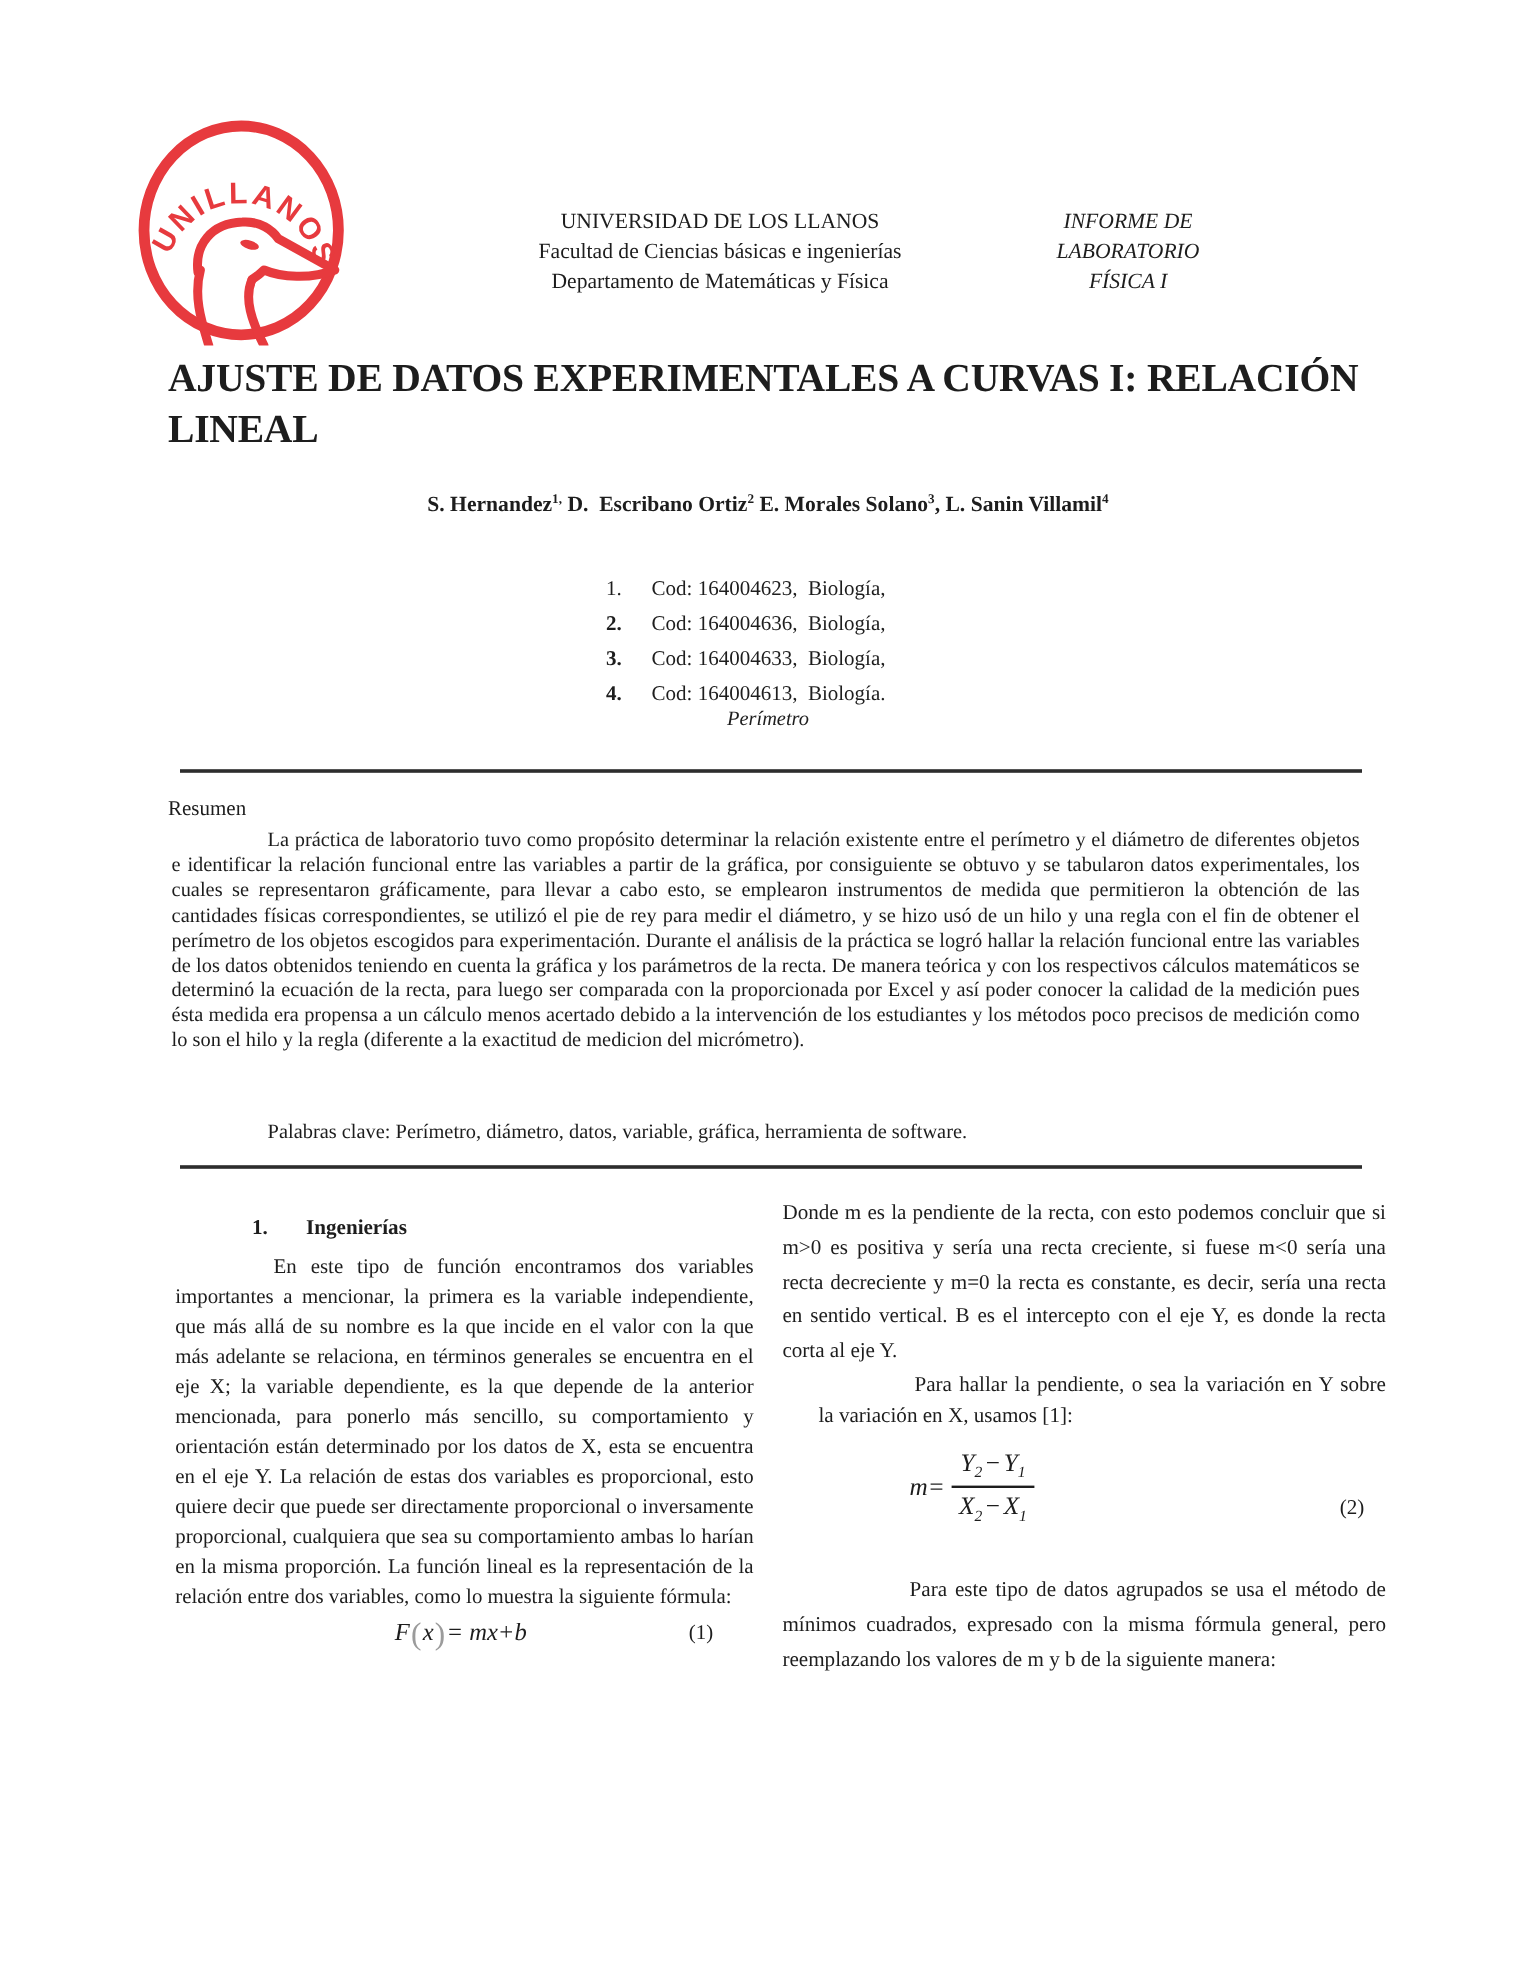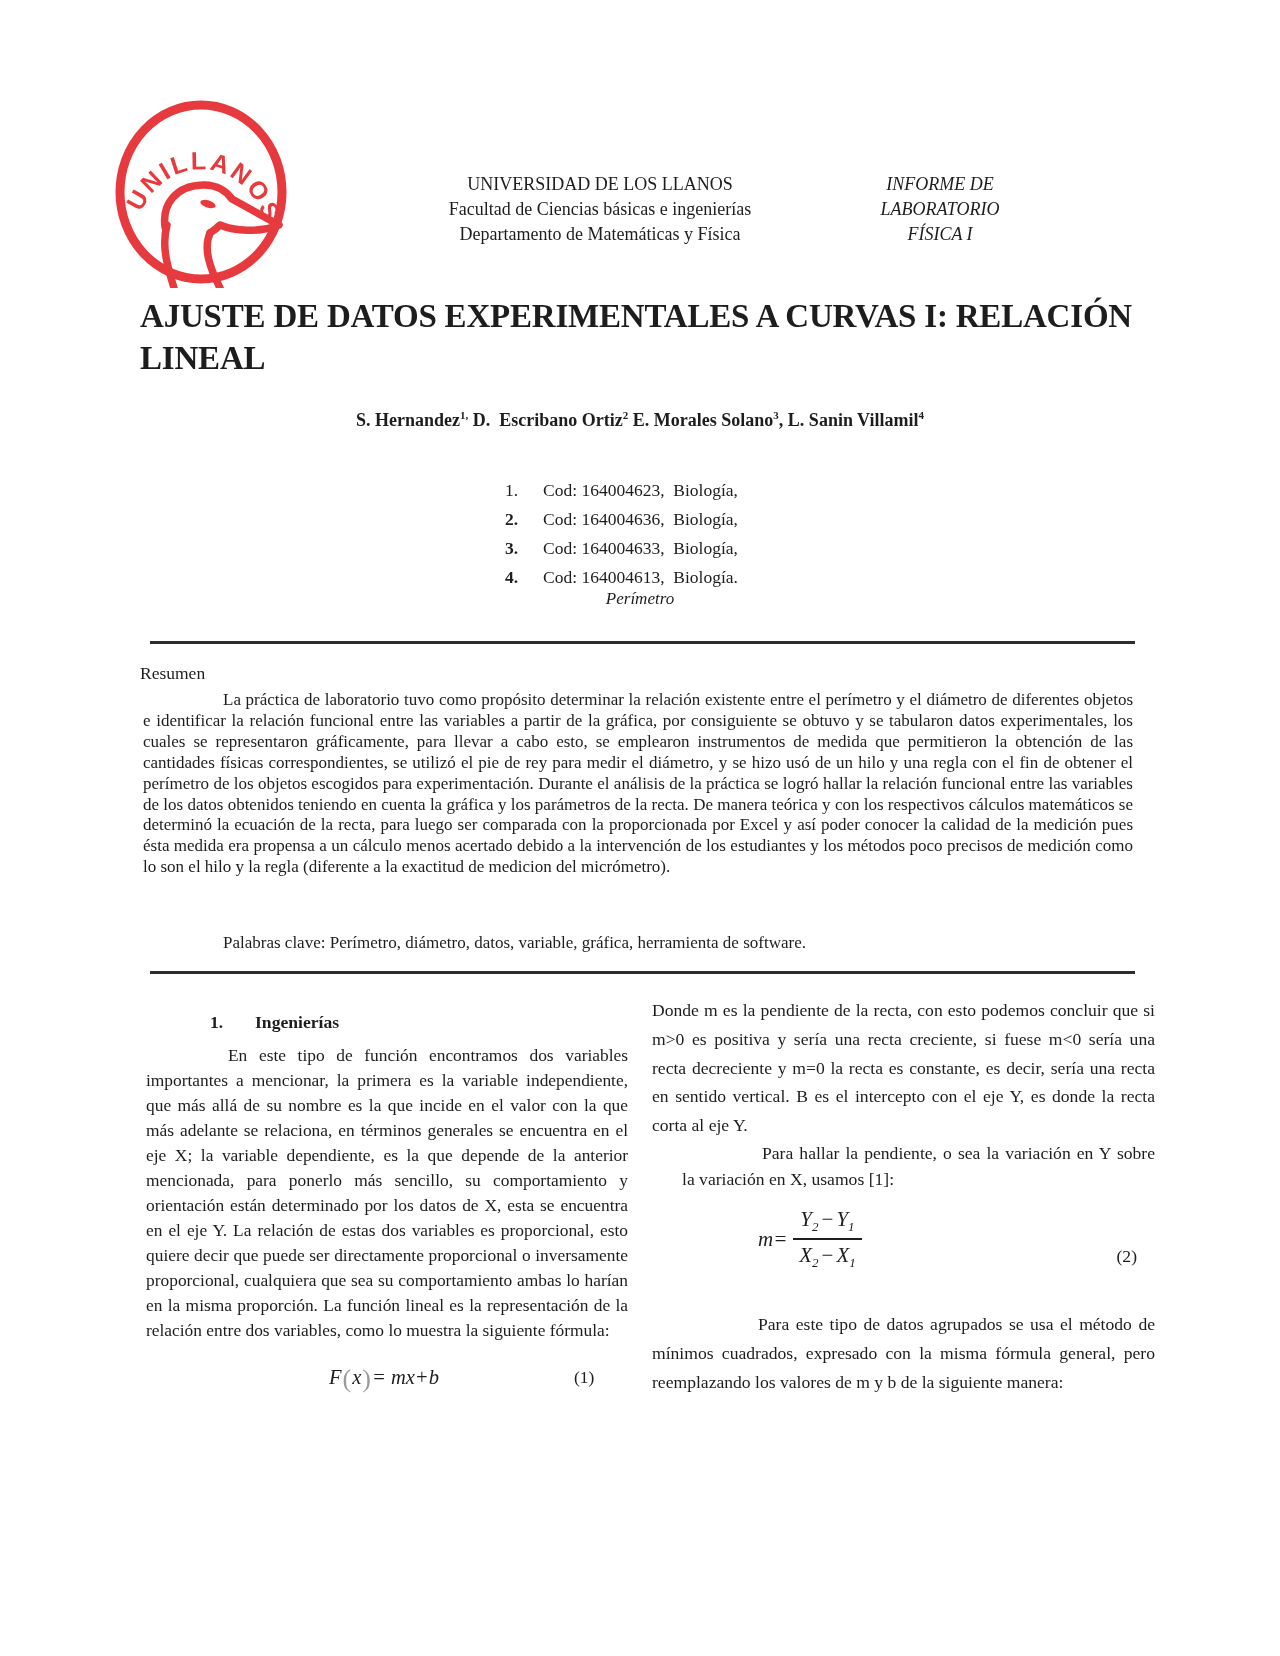--- a/index.html
+++ b/index.html
@@ -76,21 +76,21 @@
   .col-right { left:652px; top:996px;  width:503px; font-size:17.6px; }
 
   .sec-heading { display:flex; font-weight:700; font-size:17.6px; padding-left:64px; }
   .sec-num { width:45px; }
 
   .intro-par {
     margin-top:10px; text-align:justify; text-indent:82px; line-height:25px;
   }
 
   
-  .eq1 { position:relative; margin-top:17px; height:46px; font-size:20.5px; }
+  .eq1 { position:relative; height:46px; font-size:20.5px; }
   .eq1-body { position:absolute; left:183px; top:4px; font-style:italic; white-space:nowrap; }
   .eq1 .paren {
     color:#9b9b9b; font-style:normal; font-weight:400;
     font-size:26px; vertical-align:-3px; padding:0 1px;
   }
   .eq1 .eq-label { position:absolute; left:428px; top:7px; font-size:17.4px; font-style:normal; }
 
   
   .rp1 { text-align:justify; line-height:28.8px; }
   .rp2 { margin-top:0; margin-left:30px; text-align:justify; text-indent:80px; line-height:26px; }

